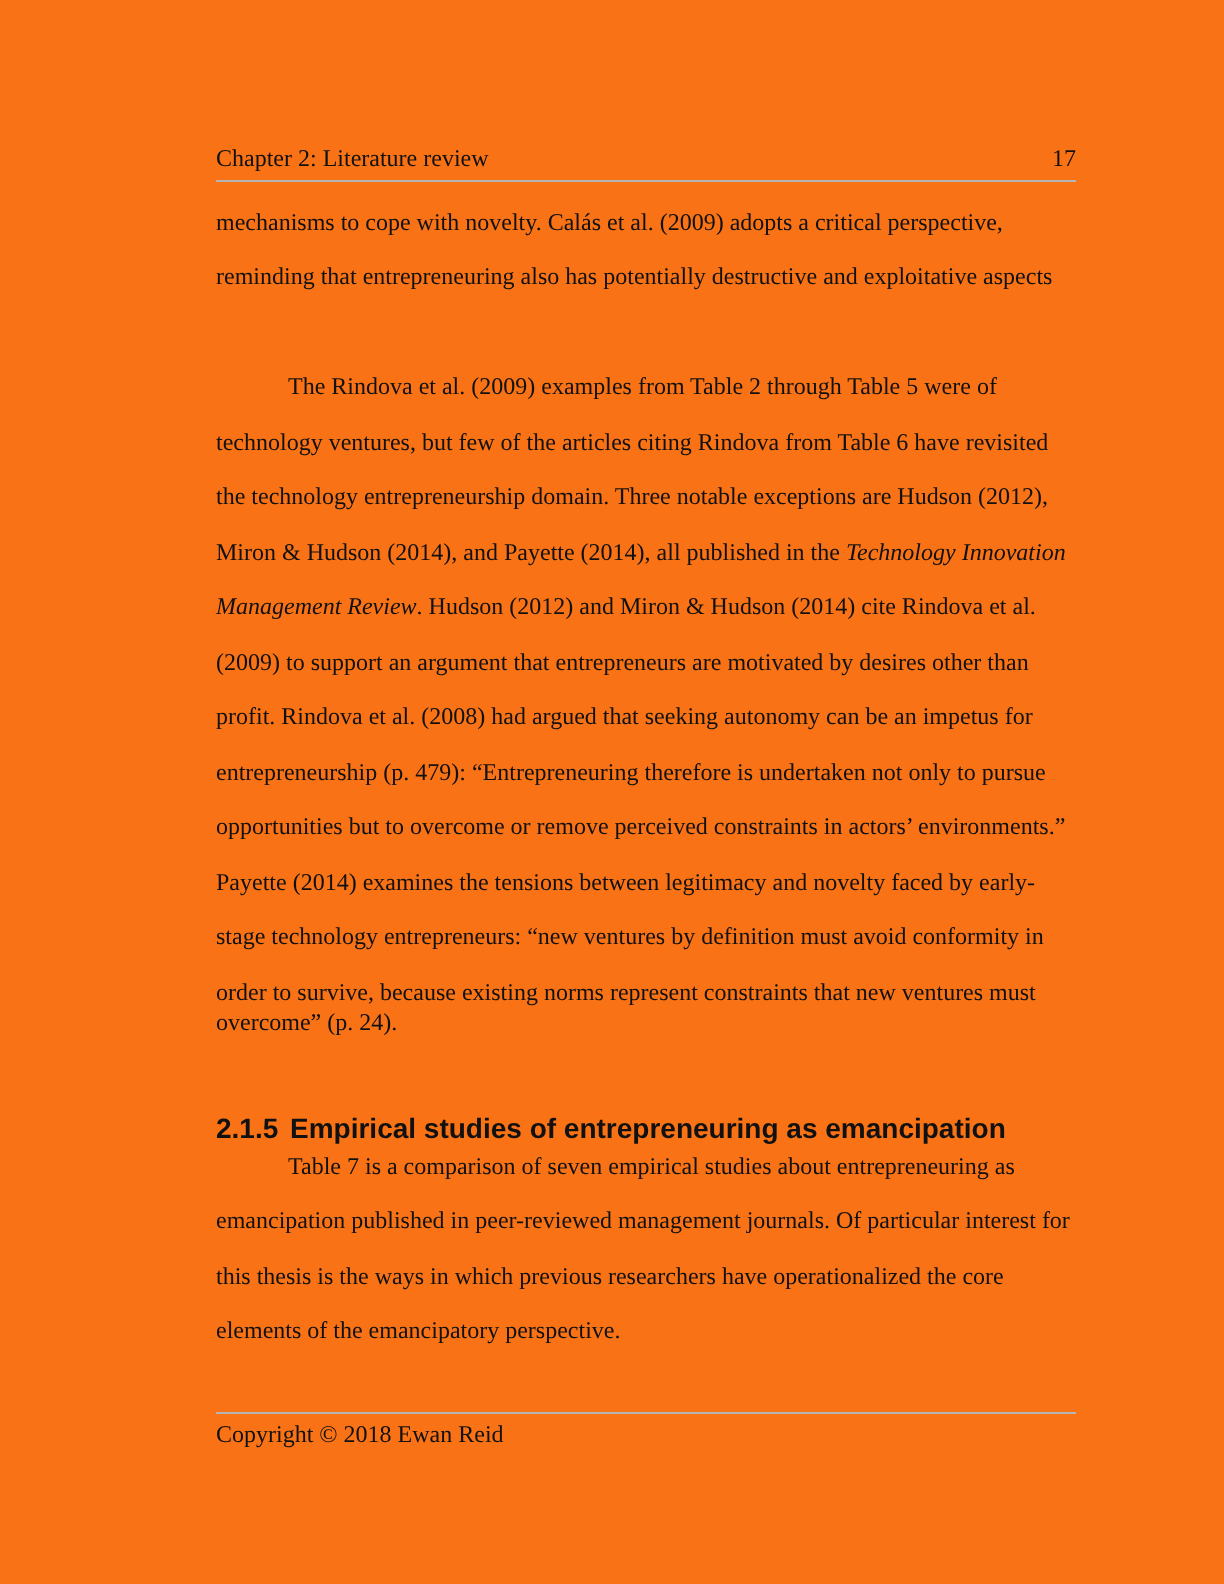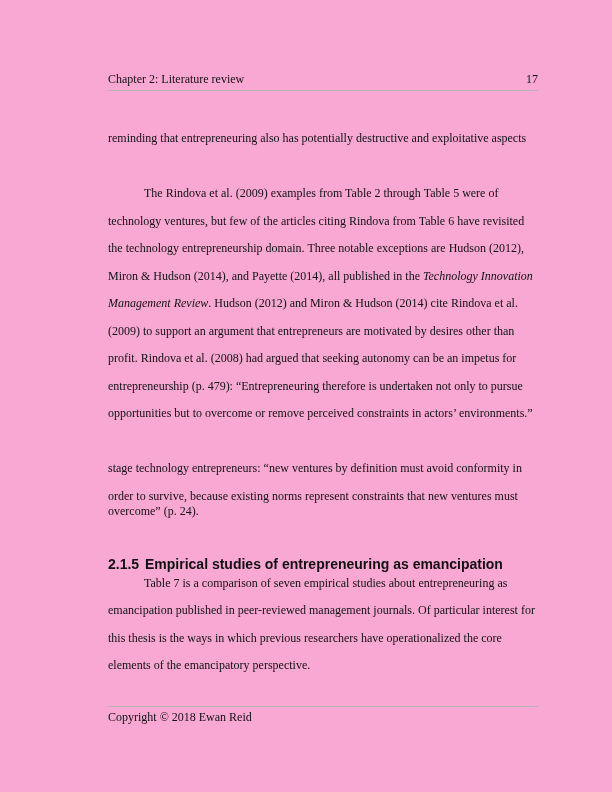--- a/index.html
+++ b/index.html
@@ -1,17 +1,17 @@
 <!DOCTYPE html>
 <html><head>
   <meta charset="utf-8">
   <style>
     html, body { margin: 0; padding: 0; background: #ffffff; }
     body { width: 612px; height: 792px; position: relative; overflow: hidden; }
-    .page { position: absolute; left: 0; top: 0; width: 612px; height: 792px; background: #f9a8d4; }
+    .page { position: absolute; left: 0; top: 0; width: 612px; height: 792px; background: #f97316; }
     .serif { font-family: "Liberation Serif", "DejaVu Serif", serif; color: #111; }
     .header { position: absolute; left: 108px; top: 72px; width: 430px; height: 18px; font-size: 12px; }
     .header .left { position: absolute; left: 0; top: 0; }
     .header .right { position: absolute; right: 0; top: 0; }
     .rule { position: absolute; left: 108px; width: 430px; height: 0; border-top: 1px solid #b5b5b5; }
     .rule.top { top: 90px; }
     .rule.bottom { top: 706px; }
     .line { position: absolute; left: 108px; width: 432px; font-size: 12px; white-space: nowrap; line-height: 14px; }
     .indent { left: 144px; }
     .heading { position: absolute; left: 108px; top: 556px; font-family: "Liberation Sans", "DejaVu Sans", sans-serif; font-weight: bold; font-size: 14px; color: #111; white-space: nowrap; }
@@ -23,35 +23,37 @@
 <body>
 
 <div class="page serif">
 
   <div class="header">
     <span class="left">Chapter 2: Literature review</span>
     <span class="right">17</span>
   </div>
   <div class="rule top"></div>
 
+  <div class="line" style="top:104px">mechanisms to cope with novelty.  Calás et al. (2009) adopts a critical perspective,</div>
   <div class="line" style="top:131px">reminding that entrepreneuring also has potentially destructive and exploitative aspects</div>
 
   <div class="line indent" style="top:186px">The Rindova et al. (2009) examples from Table 2 through Table 5 were of</div>
   <div class="line" style="top:214px">technology ventures, but few of the articles citing Rindova from Table 6 have revisited</div>
   <div class="line" style="top:241px">the technology entrepreneurship domain.  Three notable exceptions are Hudson (2012),</div>
   <div class="line" style="top:269px">
     <span>Miron &amp; Hudson (2014), and Payette (2014), all published in the </span><i>Technology Innovation</i>
   </div>
   <div class="line" style="top:296px">
     <i>Management Review</i><span>.  Hudson (2012) and Miron &amp; Hudson (2014) cite Rindova et al.</span>
   </div>
   <div class="line" style="top:324px">(2009) to support an argument that entrepreneurs are motivated by desires other than</div>
   <div class="line" style="top:351px">profit.  Rindova et al. (2008) had argued that seeking autonomy can be an impetus for</div>
   <div class="line" style="top:379px">entrepreneurship (p. 479): “Entrepreneuring therefore is undertaken not only to pursue</div>
   <div class="line" style="top:406px">opportunities but to overcome or remove perceived constraints in actors’ environments.”</div>
+  <div class="line" style="top:434px">Payette (2014) examines the tensions between legitimacy and novelty faced by early-</div>
   <div class="line" style="top:461px">stage technology entrepreneurs: “new ventures by definition must avoid conformity in</div>
   <div class="line" style="top:489px">order to survive, because existing norms represent constraints that new ventures must</div>
   <div class="line" style="top:504px">overcome” (p. 24).</div>
 
   <div class="heading">
     <span class="num">2.1.5</span><span>Empirical studies of entrepreneuring as emancipation</span>
   </div>
 
   <div class="line indent" style="top:576px">Table 7 is a comparison of seven empirical studies about entrepreneuring as</div>
   <div class="line" style="top:603px">emancipation published in peer-reviewed management journals.  Of particular interest for</div>

